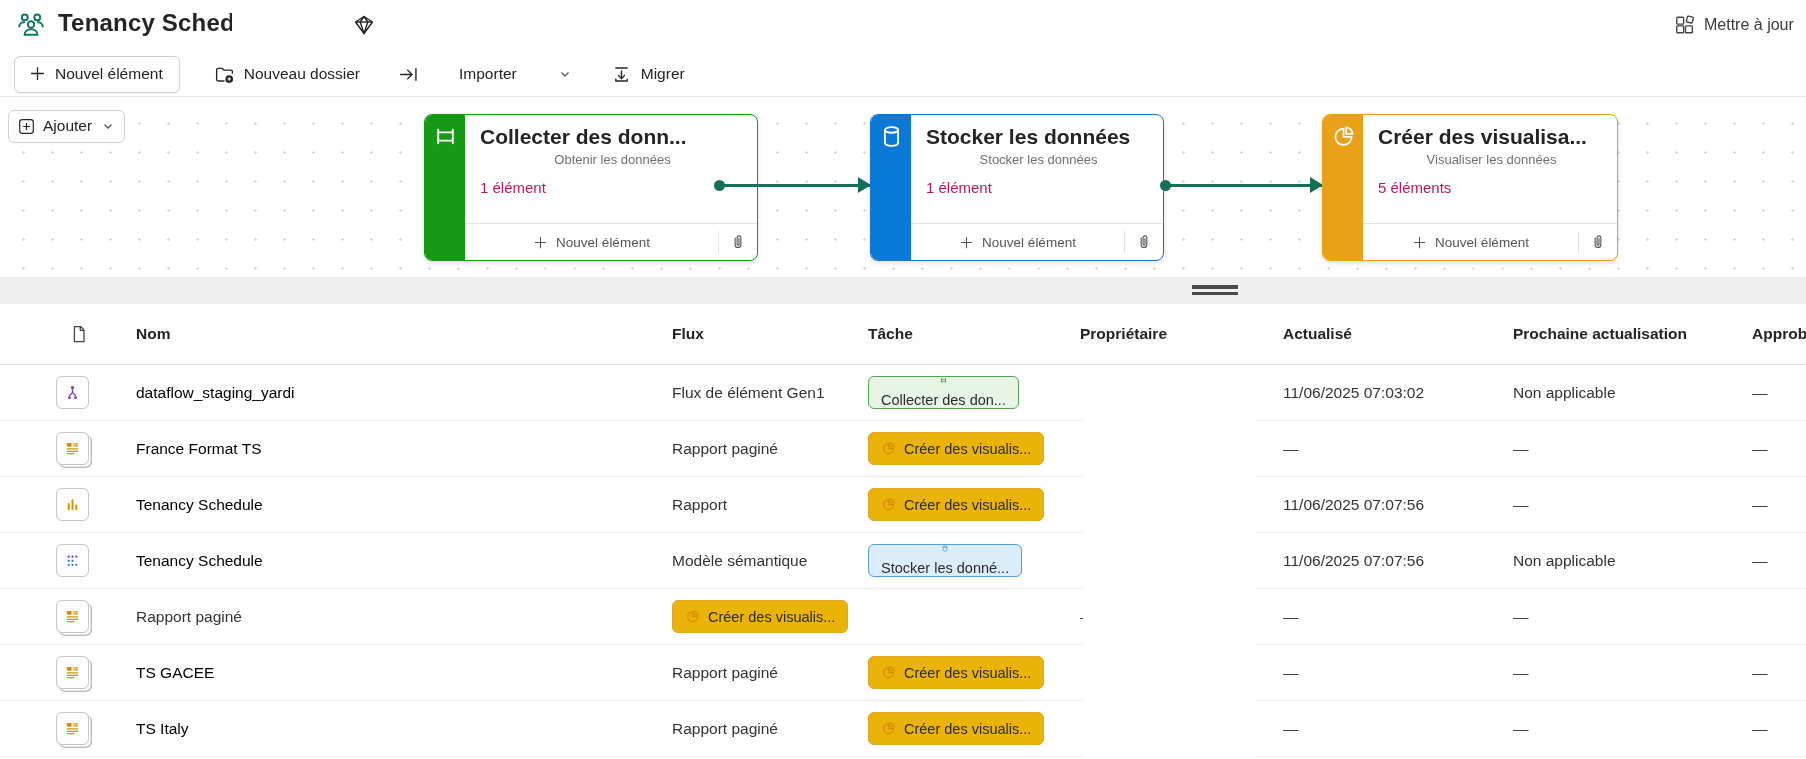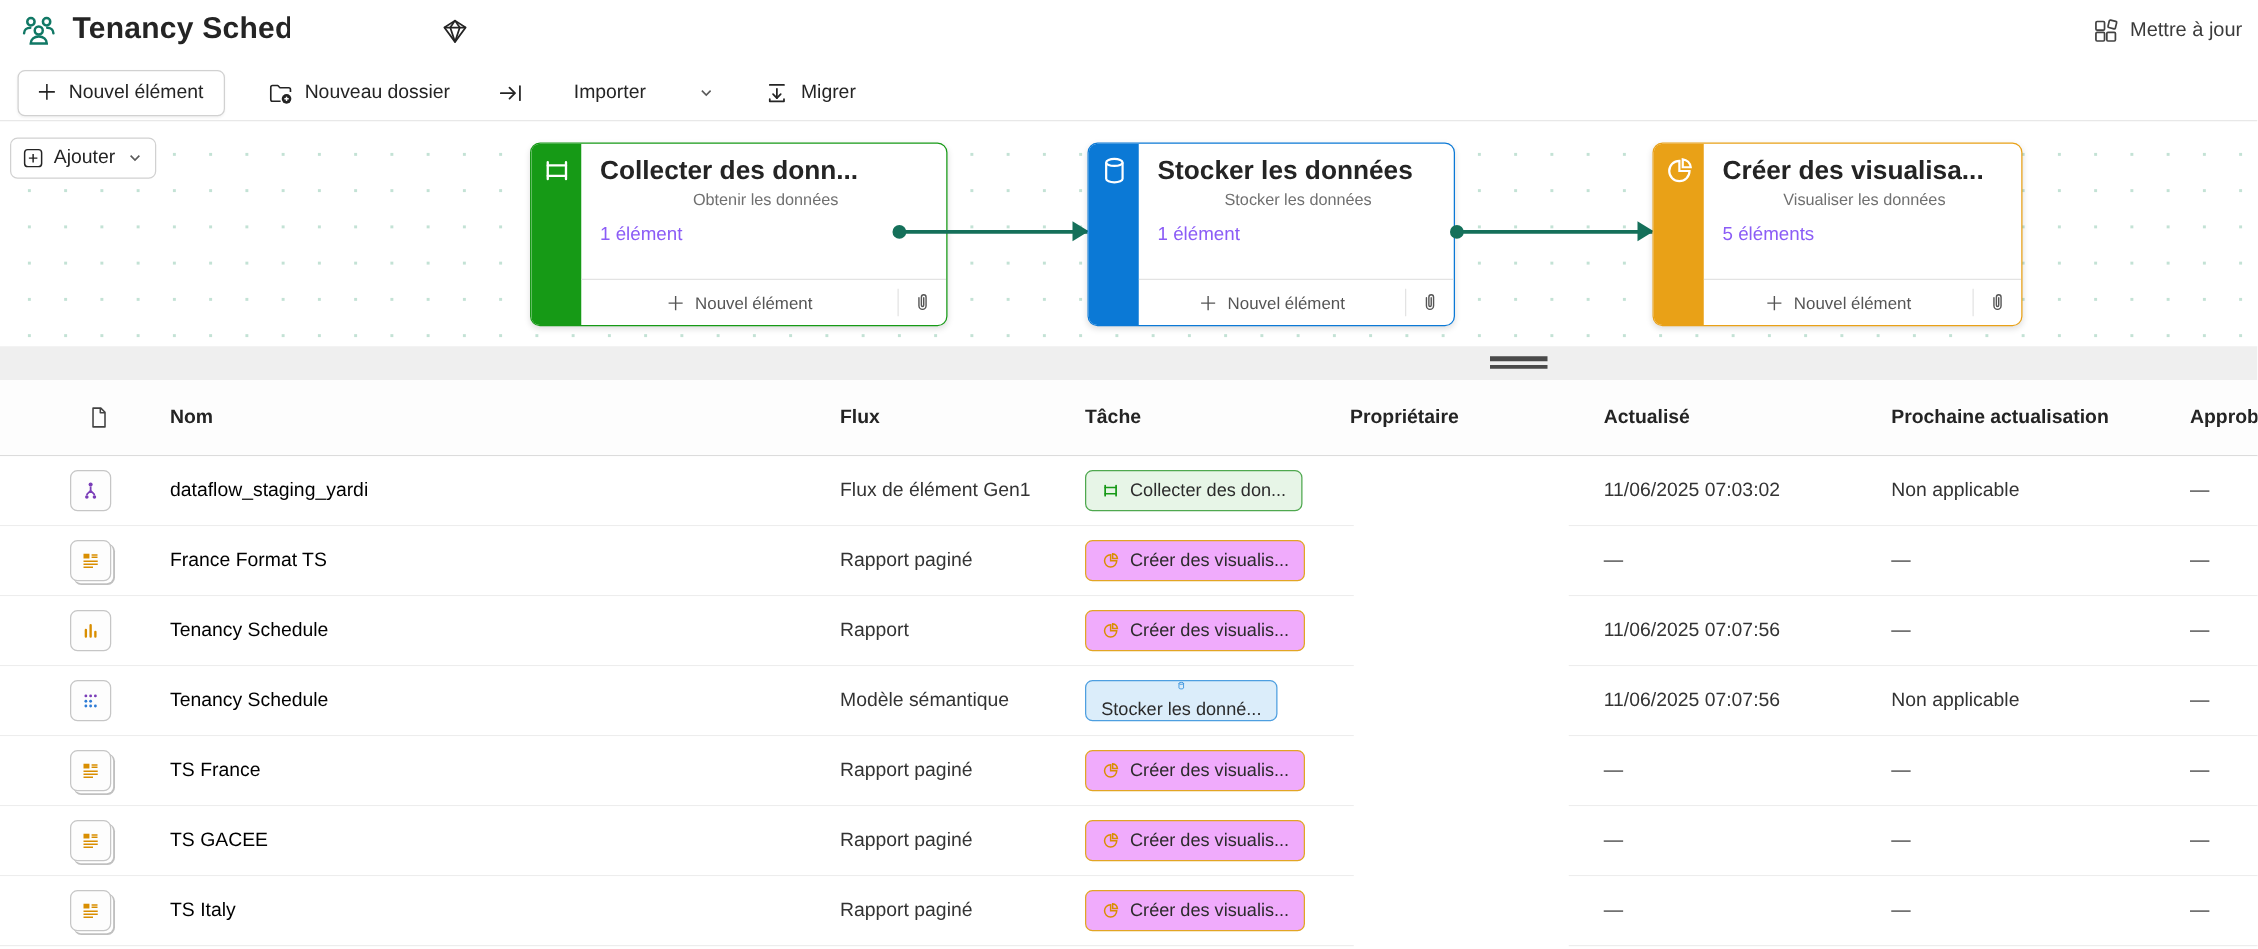--- a/index.html
+++ b/index.html
@@ -33,21 +33,21 @@
   .add-btn { position:absolute; left:8px; top:13px; display:flex; align-items:center; gap:8px;
     background:#fff; border:1px solid #d1d1d1; border-radius:6px; padding:6px 10px 7px 9px;
     font-size:15.5px; cursor:pointer; }
 
   .flow-card { position:absolute; top:17px; height:147px; background:#fff; border-radius:8px;
     box-shadow:0 2px 5px rgba(0,0,0,.13); display:flex; overflow:hidden; cursor:pointer; }
   .flow-card .bar { width:40px; flex:0 0 40px; display:flex; justify-content:center; padding-top:9px; }
   .flow-card .body { flex:1; position:relative; padding:10px 12px 0 15px; overflow:hidden; }
   .card-title { font-size:21px; font-weight:700; white-space:nowrap; }
   .card-subtitle { font-size:13px; color:#707070; margin-top:3px; white-space:nowrap;text-align:center; }
-  .card-count { font-size:15px; color:#8b5cf6; margin-top:12px; }
+  .card-count { font-size:15px; color:#be185d; margin-top:12px; }
   .card-footer { position:absolute; left:0; right:0; bottom:0; height:37px; border-top:1px solid #e3e3e3;
     display:flex; align-items:center; }
   .footer-main { flex:1; display:flex; align-items:center; justify-content:center; gap:8px;
     font-size:13.5px; color:#555; cursor:pointer; }
   .footer-sep { width:1px; height:22px; background:#e3e3e3; }
   .footer-clip { width:38px; display:flex; justify-content:center; cursor:pointer; }
 
   .card-green  { left:424px;  width:334px; border:1px solid #169a16; }
   .card-green  .bar { background:#169a16; }
   .card-blue   { left:870px;  width:294px; border:1px solid #0b79d6; }
@@ -76,23 +76,23 @@
   .cell { display:flex; align-items:center; font-size:15.5px; color:#333; white-space:nowrap; }
   .cell-name { color:#000000; }
   .dashcell { color:#424242; }
 
   .item-icon { width:33px; height:33px; border:1px solid #c6c6c6; border-radius:6px; background:#fdfdfd;
     display:flex; align-items:center; justify-content:center; }
   .stacked { box-shadow:2.5px 2.5px 0 -1px #fff, 3px 3px 0 0 #c0c0c0; }
 
   .badge { display:inline-flex; align-items:center; gap:8px; height:33px; padding:0 12px;
     border-radius:6px; border:1.5px solid; font-size:14.5px; color:#2b2b2b; cursor:pointer; white-space:nowrap; }
-  .badge-green  { background:#e7f5e7; border-color:#4fa84f; }
+  .badge-green  { background:#e7f5e7; border-color:#4fa84f;flex-direction:column; }
   .badge-blue   { background:#dbedfa; border-color:#4e9fe0;flex-direction:column; }
-  .badge-orange { background:#f0abfc; border-color:#e2a524; }
+  .badge-orange { background:#eab308; border-color:#e2a524; }
 
   .owner-redaction { position:absolute; left:1083px; top:368px; width:172px; height:391px; background:#fff; z-index:5; }
 </style>
 </head>
 <body>
 
 <div class="titlebar">
   <span class="ws-icon">
     <svg width="34" height="32" viewBox="0 0 24 24" fill="none" stroke="#117865" stroke-width="1.5" stroke-linecap="round">
       <circle cx="7.3" cy="6.3" r="2.2"></circle>
@@ -434,21 +434,20 @@
 
   <div class="tgrid trow">
     <div class="cell">
         <span class="item-icon stacked">
       <svg width="19" height="19" viewBox="0 0 20 20" fill="none" stroke="#d98e00" stroke-width="1.3">
         <rect x="4" y="4.2" width="5" height="4" fill="#d98e00" stroke="none"></rect>
         <path d="M10.8 5.2h5M10.8 7.2h5M4 10.5h12M4 13h12M4 15.5h8"></path>
           </svg>
         </span>
       </div>
-    <div class="cell cell-name">TS France</div>
     <div class="cell">Rapport paginé</div>
     <div class="cell">
         <span class="badge badge-orange">
       <svg width="15" height="15" viewBox="0 0 24 24" fill="none" stroke="#d98e00" stroke-width="1.9">
         <path d="M12 4.5a7.8 7.8 0 1 0 7.8 7.8H12Z"></path>
             <path d="M14.6 3.3a7 7 0 0 1 6.1 6.1h-6.1Z"></path>
           </svg>
       <span>Créer des visualis...</span>
         </span>
       </div>

